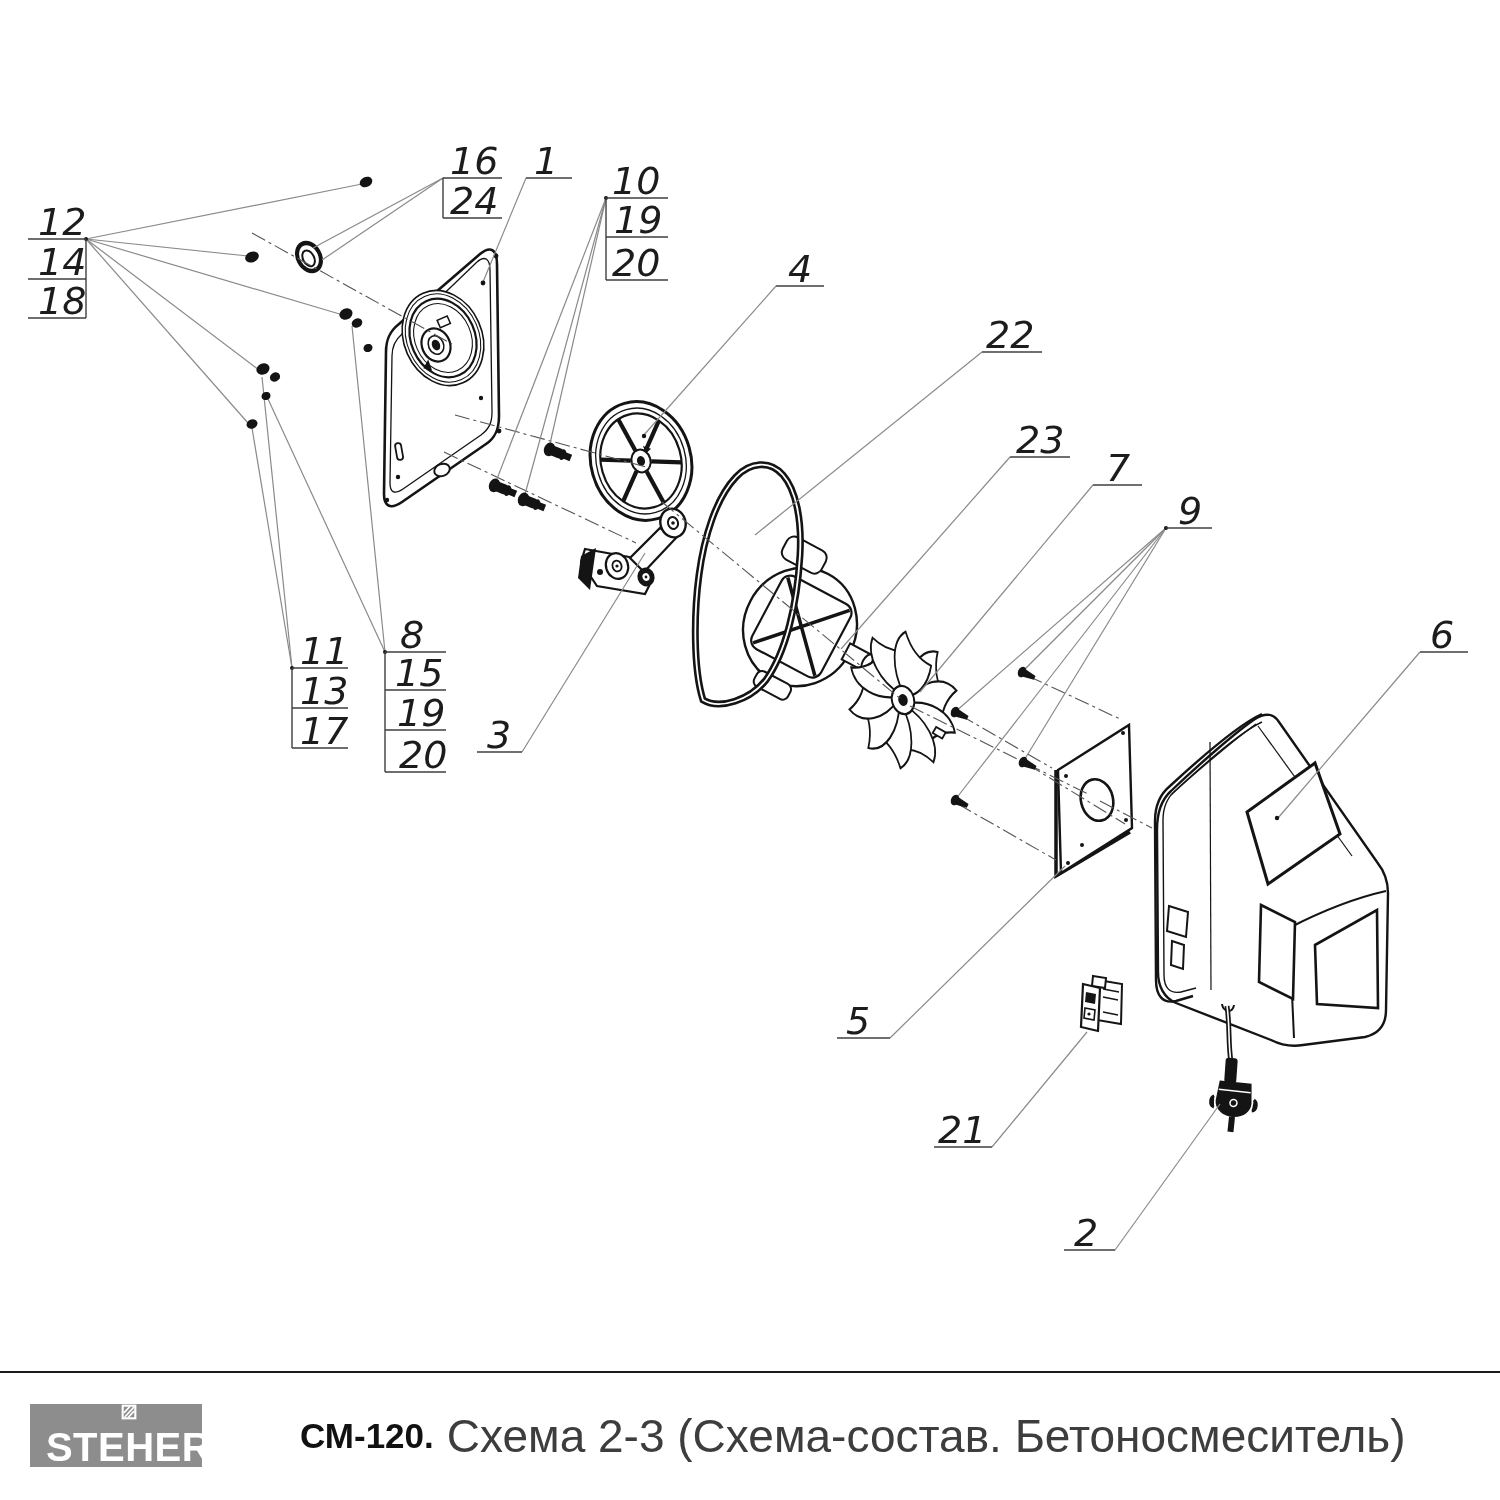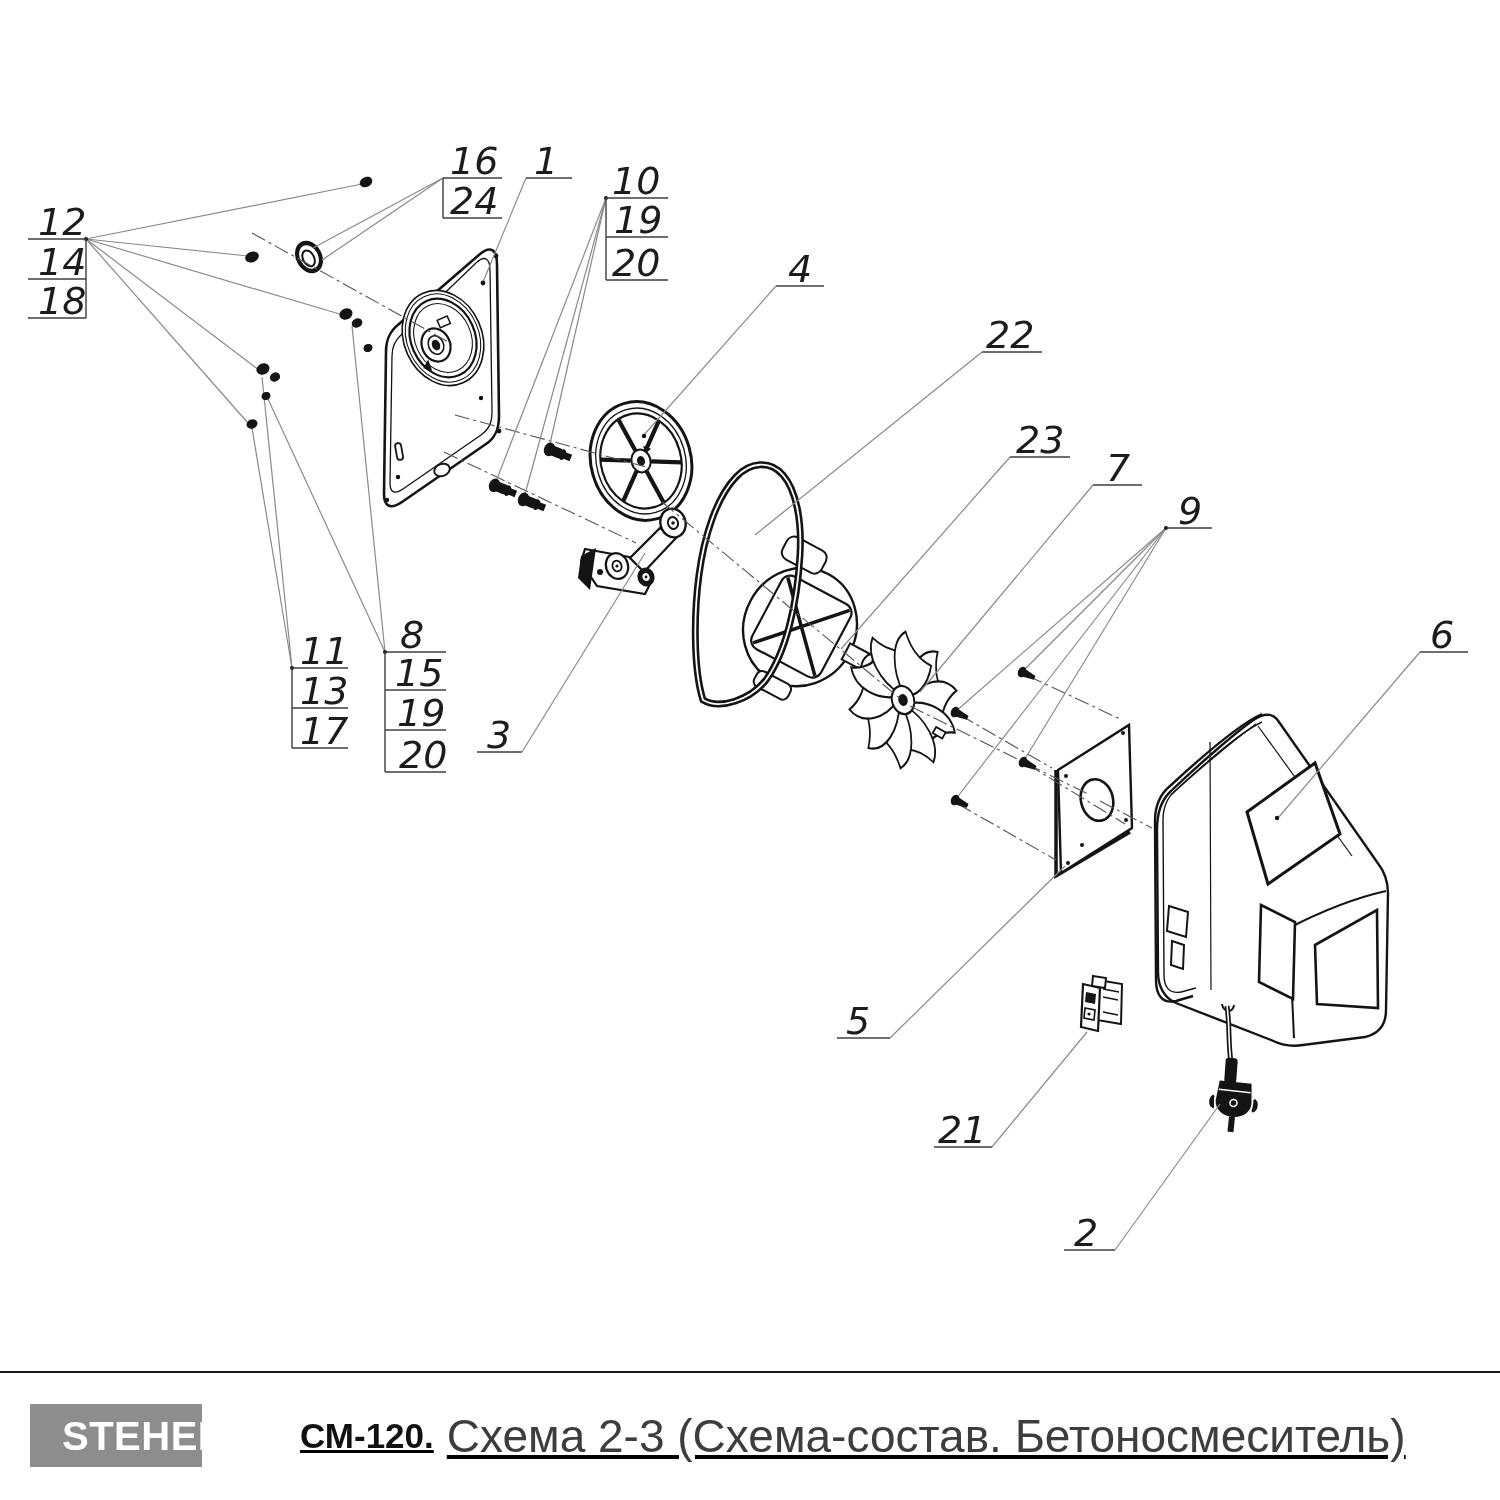--- a/index.html
+++ b/index.html
@@ -2,23 +2,23 @@
 <html><head>
 <meta charset="utf-8">
 <style>
   html,body{margin:0;padding:0;background:#fff;}
   .page{position:relative;width:1500px;height:1500px;background:#fff;overflow:hidden;
         font-family:"Liberation Sans",sans-serif;}
   svg.diagram{position:absolute;left:0;top:0;}
   svg text.co{font-family:"DejaVu Sans",sans-serif;font-style:italic;font-size:38px;fill:#1c1c1c;}
   .footer-rule{position:absolute;left:0;top:1371px;width:1500px;height:0;border-top:2px solid #1a1a1a;}
   .brand-box{position:absolute;left:30px;top:1404px;width:172px;height:63px;background:#8d8d8d;
-             display:flex;align-items:center;gap:7px;padding-left:25px;box-sizing:border-box;}
+             display:flex;align-items:center;gap:7px;padding-left:25px;box-sizing:border-box;flex-direction:column;}
   .brand-text{color:#fff;font-weight:bold;font-size:40px;letter-spacing:.5px;line-height:1;}
-  .caption{position:absolute;left:300px;top:1404px;height:63px;display:flex;align-items:center;text-decoration:underline;}
+  .caption{position:absolute;left:300px;top:1404px;height:63px;display:flex;align-items:center;}
   .caption .model{font-weight:700;font-size:35px;color:#111;margin-right:13px;}
   .caption .subtitle{font-weight:400;font-size:46px;color:#3d3d3d;}
 </style>
 </head>
 <body>
 
 <div class="page">
 
 <svg class="diagram" width="1500" height="1500" viewBox="0 0 1500 1500">
 

